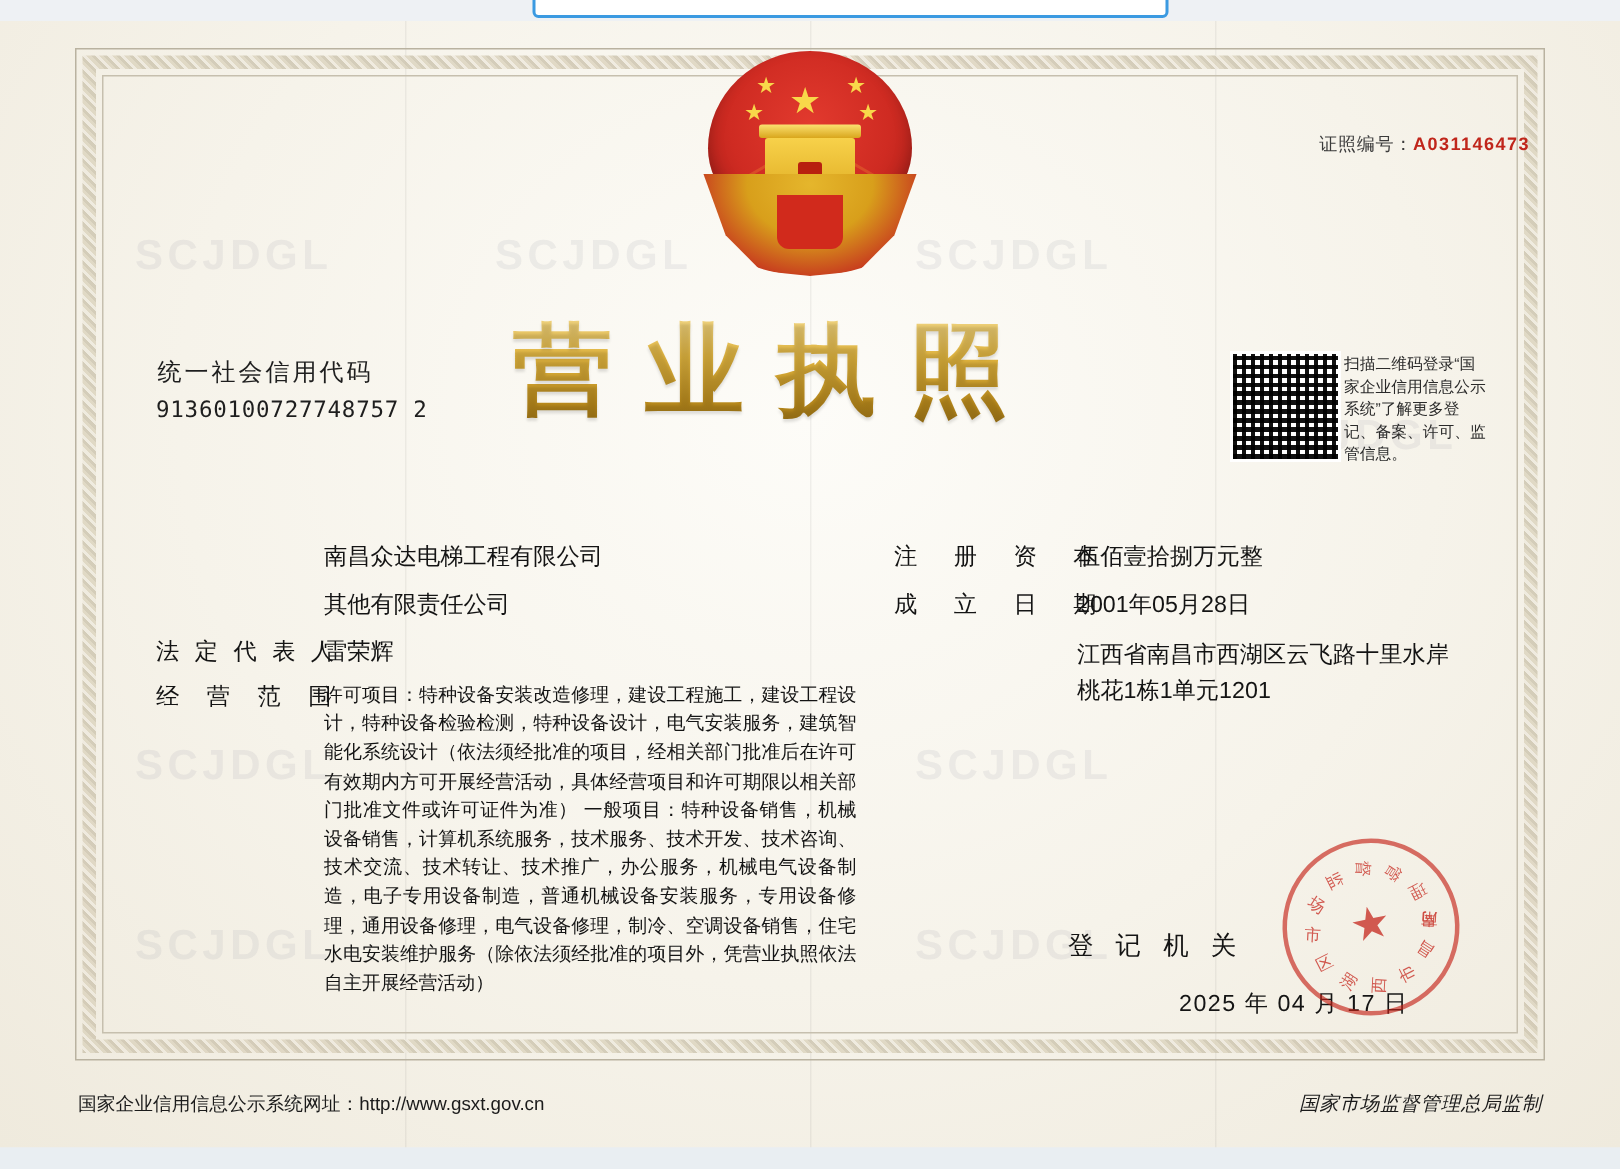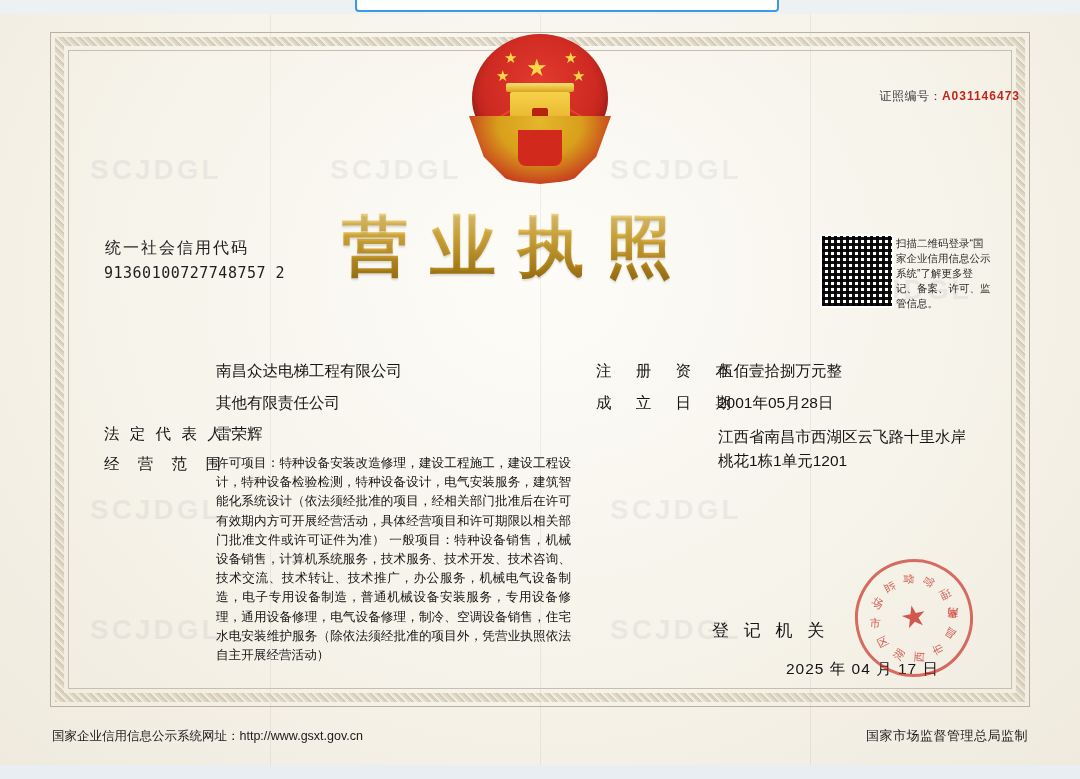--- a/index.html
+++ b/index.html
@@ -312,20 +312,21 @@
     left: 52px; bottom: 20px;
     font-size: 12.5px;
     color: #1b1b1b;
   }
   .footer-right {
     position: absolute;
     right: 52px; bottom: 20px;
     font-size: 13px;
     color: #1b1b1b;
     letter-spacing: 0.5px;
+    font-style: italic;
   }
   .bottom-strip {
     position: absolute;
     left: 0; top: 765px;
     width: 1080px; height: 14px;
     background: #e9eef2;
   }
 </style>
 </head>
 <body>

